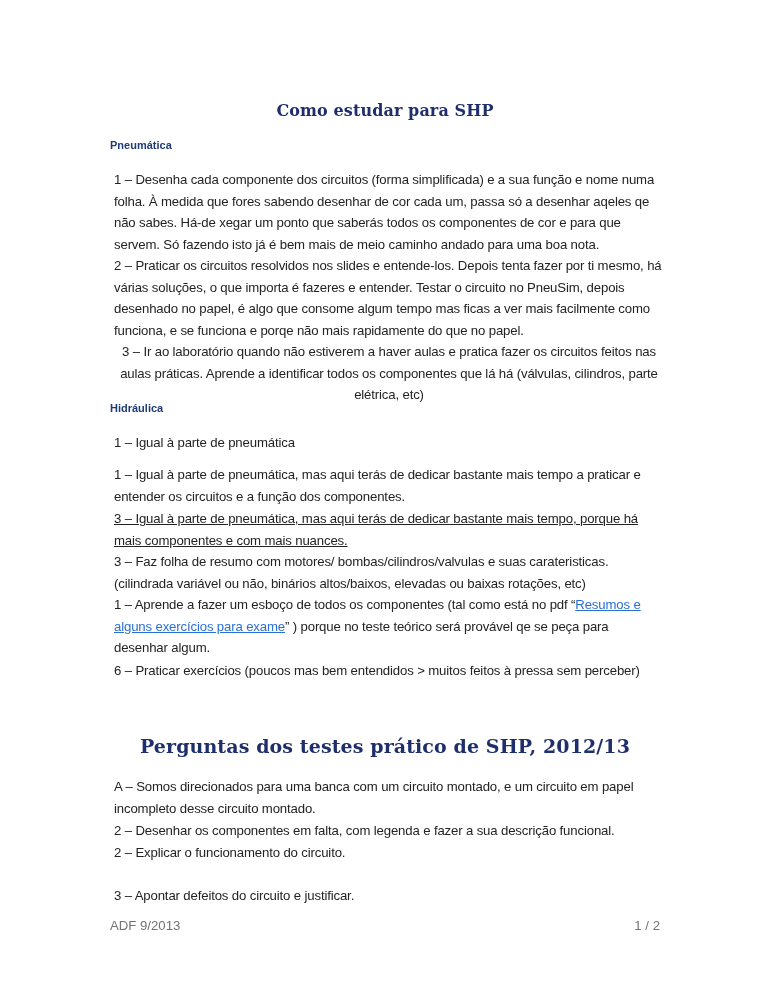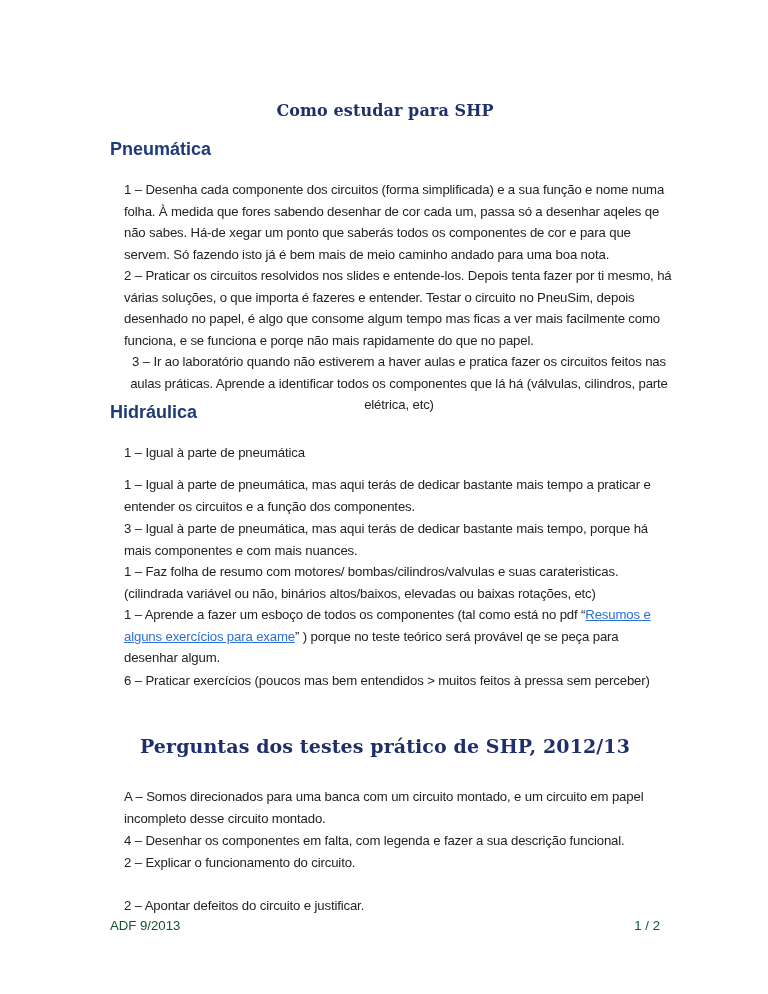--- a/index.html
+++ b/index.html
@@ -30,46 +30,46 @@
     font-weight: bold;
     color: #1f2f6b;
     margin: 0;
     letter-spacing: 0.1px;
   }
   .title-1 { top: 101px; font-size: 16px; }
   .title-2 { top: 735px; font-size: 19px; }
   .section-heading {
     position: absolute;
     left: 0;
-    font-size: 18px;
+    font-size: 11px;
     font-weight: bold;
     color: #1f3a78;
     margin: 0;
   }
   .para {
     position: absolute;
     left: 0;
     width: 550px;
     font-size: 13.2px;
     line-height: 21.6px;
-    margin: 14px;
+    margin: 4px;
     color: #232323;
     letter-spacing: -0.15px;
   }
   .para a {
     color: #2a6fd6;
     text-decoration: underline;
   }
   .footer {
     position: absolute;
     left: 0;
     top: 918px;
     width: 550px;
     font-size: 13.2px;
-    color: #14532d;
+    color: #737373;
     display: flex;
     justify-content: space-between;
   }
 </style>
 </head>
 <body>
 
 <div class="page">
 
   <h1 class="doc-title title-1">Como estudar para SHP</h1>
@@ -77,34 +77,34 @@
   <h2 class="section-heading" style="top:139px;">Pneumática</h2>
 
   <p class="para" style="top:165px;">1 – Desenha cada componente dos circuitos (forma simplificada) e a sua função e nome numa folha. À medida que fores sabendo desenhar de cor cada um, passa só a desenhar aqeles qe não sabes. Há-de xegar um ponto que saberás todos os componentes de cor e para que servem. Só fazendo isto já é bem mais de meio caminho andado para uma boa nota.</p>
   <p class="para" style="top:251px;">2 – Praticar os circuitos resolvidos nos slides e entende-los. Depois tenta fazer por ti mesmo, há várias soluções, o que importa é fazeres e entender. Testar o circuito no PneuSim, depois desenhado no papel, é algo que consome algum tempo mas ficas a ver mais facilmente como funciona, e se funciona e porqe não mais rapidamente do que no papel.</p>
   <p class="para" style="top:337px;text-align:center;">3 – Ir ao laboratório quando não estiverem a haver aulas e pratica fazer os circuitos feitos nas aulas práticas. Aprende a identificar todos os componentes que lá há (válvulas, cilindros, parte elétrica, etc)</p>
 
   <h2 class="section-heading" style="top:402px;">Hidráulica</h2>
 
   <p class="para" style="top:428px;">1 – Igual à parte de pneumática</p>
   <p class="para" style="top:460px;">1 – Igual à parte de pneumática, mas aqui terás de dedicar bastante mais tempo a praticar e entender os circuitos e a função dos componentes.</p>
-  <p class="para" style="top:504px;">3 – Igual à parte de pneumática, mas aqui terás de dedicar bastante mais tempo, porque há mais componentes e com mais nuances.</p>
-  <p class="para" style="top:547px;">1 – Faz folha de resumo com motores/ bombas/cilindros/valvulas e suas carateristicas. (cilindrada variável ou não, binários altos/baixos, elevadas ou baixas rotações, etc)</p>
+  <p class="para" style="top:504px;text-decoration:underline;">3 – Igual à parte de pneumática, mas aqui terás de dedicar bastante mais tempo, porque há mais componentes e com mais nuances.</p>
+  <p class="para" style="top:547px;">3 – Faz folha de resumo com motores/ bombas/cilindros/valvulas e suas carateristicas. (cilindrada variável ou não, binários altos/baixos, elevadas ou baixas rotações, etc)</p>
 
   <p class="para" style="top:590px;">
     <span>1 – Aprende a fazer um esboço de todos os componentes (tal como está no pdf “</span><a href="#">Resumos e alguns exercícios para exame</a><span>” ) porque no teste teórico será provável qe se peça para desenhar algum.</span>
   </p>
 
   <p class="para" style="top:656px;">6 – Praticar exercícios  (poucos mas bem entendidos &gt; muitos feitos à pressa sem perceber)</p>
 
   <h1 class="doc-title title-2">Perguntas dos testes prático de SHP, 2012/13</h1>
 
   <p class="para" style="top:772px;">A – Somos direcionados para uma banca com um circuito montado, e um circuito em papel incompleto desse circuito montado.</p>
-  <p class="para" style="top:816px;">4 – Desenhar os componentes em falta, com legenda e fazer a sua descrição funcional.</p>
+  <p class="para" style="top:816px;">2 – Desenhar os componentes em falta, com legenda e fazer a sua descrição funcional.</p>
   <p class="para" style="top:838px;">2 – Explicar o funcionamento do circuito.</p>
-  <p class="para" style="top:881px;">2 – Apontar defeitos do circuito e justificar.</p>
+  <p class="para" style="top:881px;">3 – Apontar defeitos do circuito e justificar.</p>
 
   <div class="footer">
     <span>ADF 9/2013</span>
     <span>1 / 2</span>
   </div>
 
 </div>
 
 </body></html>

